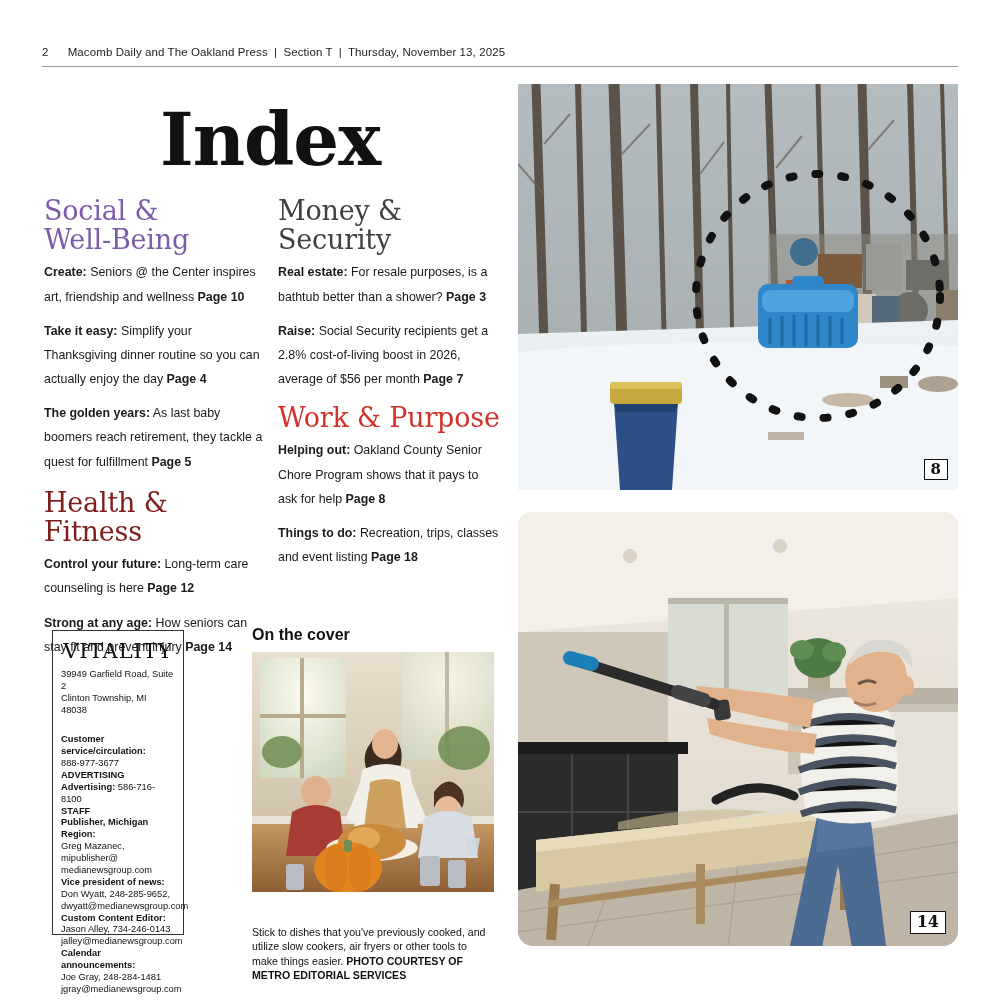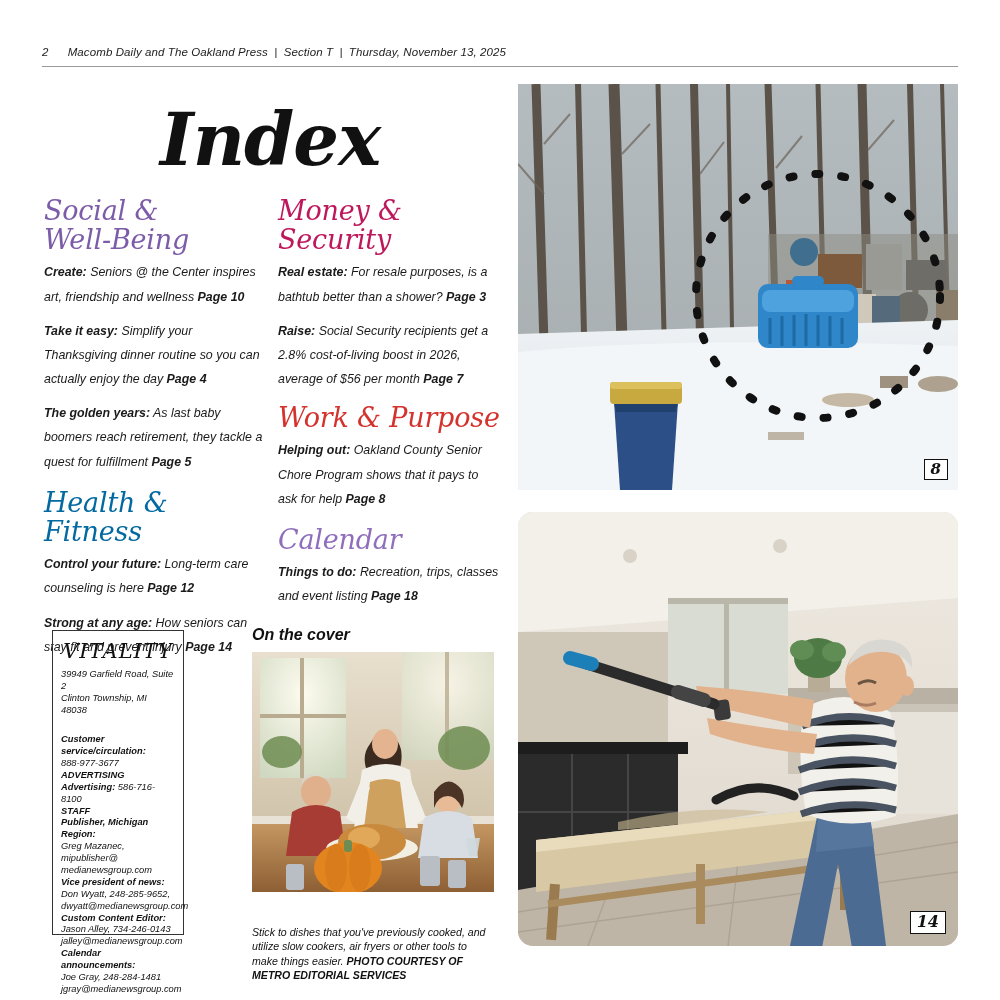--- a/index.html
+++ b/index.html
@@ -11,21 +11,21 @@
     width: 1000px;
     height: 1000px;
     font-family: "Liberation Sans", sans-serif;
     color: #111;
     position: relative;
     overflow: hidden;
   }
   .page {
     position: absolute;
     left: 0; top: 0;
-    width: 1000px; height: 1000px; font-style: italic;
+    width: 1000px; height: 1000px;
   }
 
   
   .masthead {
     position: absolute;
     left: 42px;
     top: 46px;
     width: 916px;
     font-size: 11.5px;
     color: #222;
@@ -67,22 +67,22 @@
 
   .sec-head {
     font-family: "DejaVu Serif", serif;
     font-weight: 400;
     font-size: 27px;
     line-height: 1.08;
     margin: 0 0 6px 0;
     letter-spacing: -0.2px;
   }
   .sec-head.purple { color: #7c5ca8; }
-  .sec-head.green  { color: #be185d; }
-  .sec-head.orange { color: #0369a1; }
+  .sec-head.green  { color: #404040; }
+  .sec-head.orange { color: #7f1d1d; }
   .sec-head.red    { color: #d4322c; }
   .sec-head.violet { color: #8f6fbd; }
 
   .entry {
     margin: 0 0 10px 0;
     font-size: 12.4px;
     line-height: 1.95;
   }
   .entry b { font-weight: 700; }
   .entry .pg { font-weight: 700; }
@@ -243,21 +243,20 @@
     <p class="entry">
       <b>Raise:</b><span> Social Security recipients get a 2.8% cost-of-living boost in 2026, average of $56 per month </span><span class="pg">Page 7</span>
     </p>
 
     <div class="sec-head red" style="margin-top:12px;">Work &amp; Purpose</div>
 
     <p class="entry">
       <b>Helping out:</b><span> Oakland County Senior Chore Program shows that it pays to ask for help </span><span class="pg">Page 8</span>
     </p>
 
-    <div class="sec-head violet" style="margin-top:14px;">Calendar</div>
 
     <p class="entry">
       <b>Things to do:</b><span> Recreation, trips, classes and event listing </span><span class="pg">Page 18</span>
     </p>
   </div>
 
   <div class="vitality-box">
     <div class="vitality-logo">VITALITY</div>
     <div class="vitality-addr">
       <span>39949 Garfield Road, Suite 2</span><br>

